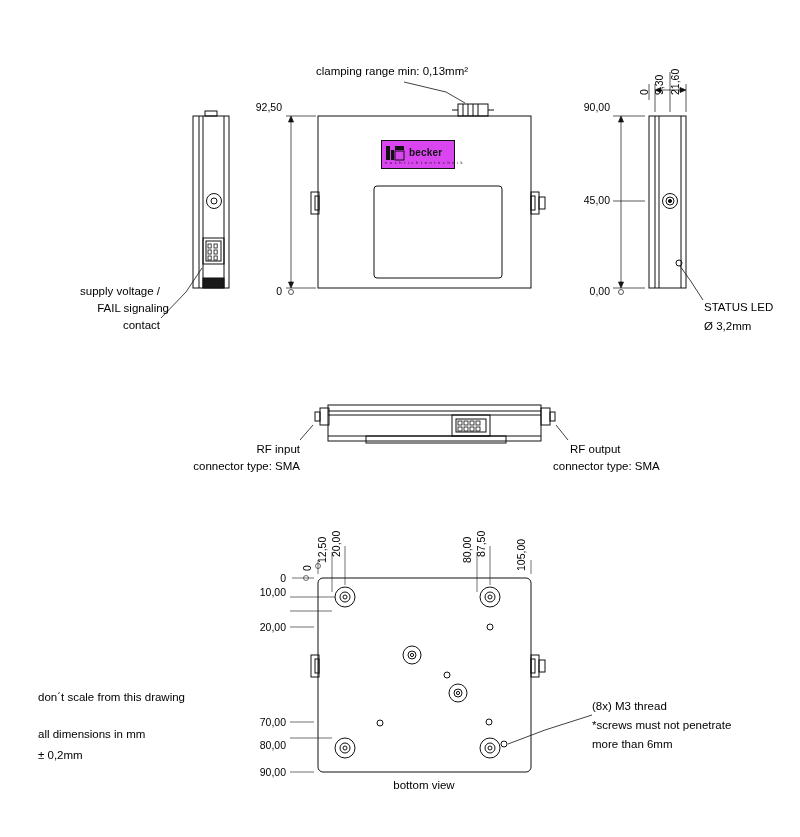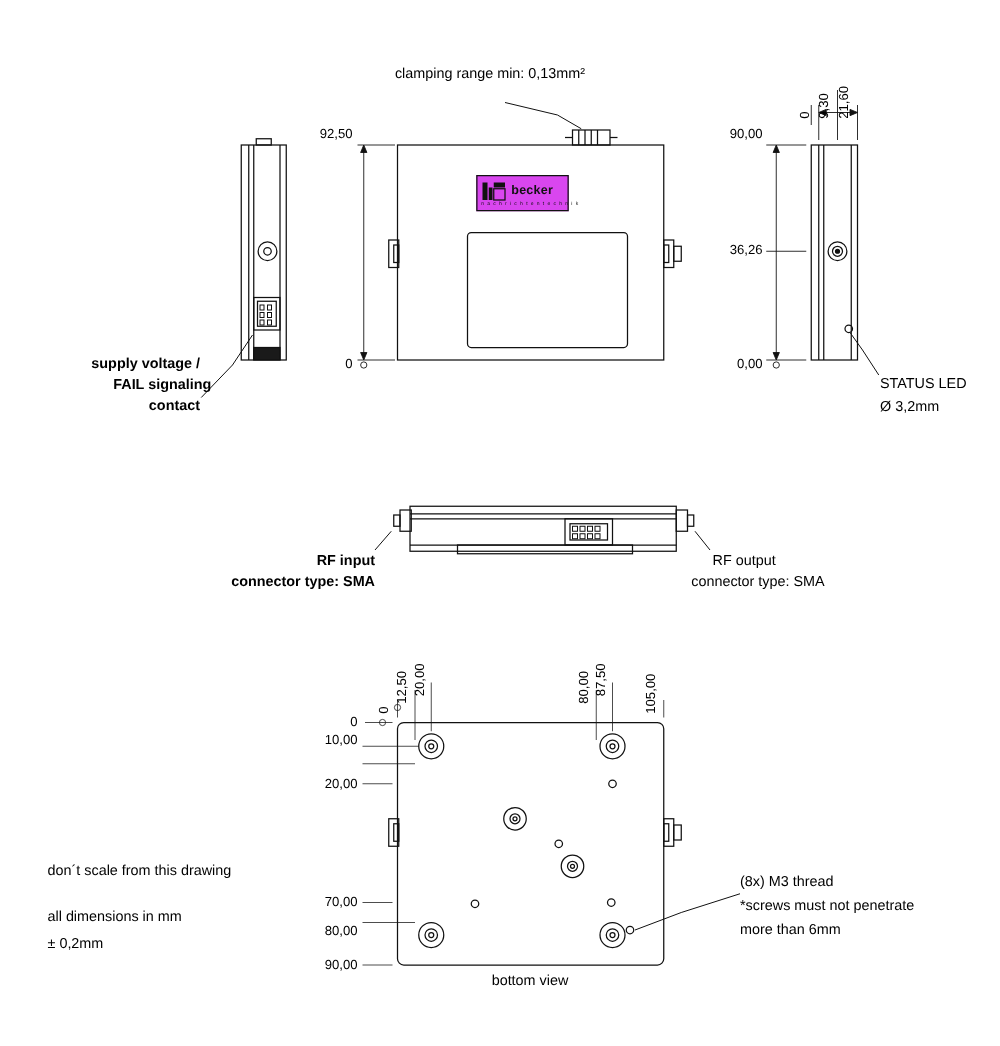--- a/index.html
+++ b/index.html
@@ -19,21 +19,21 @@
     overflow: hidden;
   }
   .lbl {
     position: absolute;
     font-size: 11.5px;
     line-height: 15px;
     color: #000000;
     white-space: pre;
   }
   .lbl.c  { text-align: center; }
-  .lbl.r  { text-align: right; font-weight: bold; }
+  .lbl.r  { text-align: right; }
   .dim {
     position: absolute;
     font-size: 10.5px;
     line-height: 13px;
     color: #000000;
     white-space: nowrap;
   }
   .dim.r { text-align: right; }
   .dim.rot {
     transform-origin: left bottom;
@@ -268,21 +268,21 @@
         <rect x="4" y="5" width="4" height="14"></rect>
         <rect x="9" y="9" width="3" height="10"></rect>
         <path d="M13 5 h9 v4 h-9 z"></path>
         <rect x="13" y="10" width="9" height="9" fill="none" stroke="#111" stroke-width="1"></rect>
       </g>
     </svg>
     <div class="logo-text" style="left:27px; top:6px;">becker</div>
     <div class="logo-sub" style="left:3px; top:19px; letter-spacing:2.6px; font-size:4px;">nachrichtentechnik</div>
   </div>
 
-  <div class="lbl c" style="left:242px; top:52px; width:300px;">clamping range min: 0,13mm²</div>
+  <div class="lbl c" style="left:242px; top:64px; width:300px;">clamping range min: 0,13mm²</div>
 
   <div class="lbl r" style="left:20px; top:284px; width:140px;">supply voltage /</div>
   <div class="lbl r" style="left:29px; top:301px; width:140px;">FAIL signaling</div>
   <div class="lbl r" style="left:20px; top:318px; width:140px;">contact</div>
 
   <div class="lbl" style="left:704px; top:300px;">STATUS LED</div>
   <div class="lbl" style="left:704px; top:319px;">Ø 3,2mm</div>
 
   <div class="lbl r" style="left:140px; top:442px; width:160px;">RF input</div>
   <div class="lbl r" style="left:100px; top:459px; width:200px;">connector type: SMA</div>
@@ -297,21 +297,21 @@
   <div class="lbl c" style="left:344px; top:778px; width:160px;">bottom view</div>
 
   <div class="lbl" style="left:38px; top:690px;text-align:right;">don´t scale from this drawing</div>
   <div class="lbl" style="left:38px; top:727px;">all dimensions in mm</div>
   <div class="lbl" style="left:38px; top:748px;">± 0,2mm</div>
 
   <div class="dim r" style="left:240px; top:101px; width:42px;">92,50</div>
   <div class="dim r" style="left:240px; top:285px; width:42px;">0</div>
 
   <div class="dim r" style="left:568px; top:101px; width:42px;">90,00</div>
-  <div class="dim r" style="left:568px; top:194px; width:42px;">36,26</div>
+  <div class="dim r" style="left:568px; top:194px; width:42px;">45,00</div>
   <div class="dim r" style="left:568px; top:285px; width:42px;">0,00</div>
 
   <div class="dim rot" style="left:651px; top:82px;">0</div>
   <div class="dim rot" style="left:666px; top:82px;">9,30</div>
   <div class="dim rot" style="left:682px; top:82px;">21,60</div>
 
   <div class="dim rot" style="left:314px; top:558px;">0</div>
   <div class="dim rot" style="left:329px; top:550px;">12,50</div>
   <div class="dim rot" style="left:343px; top:544px;">20,00</div>
   <div class="dim rot" style="left:474px; top:550px;">80,00</div>

